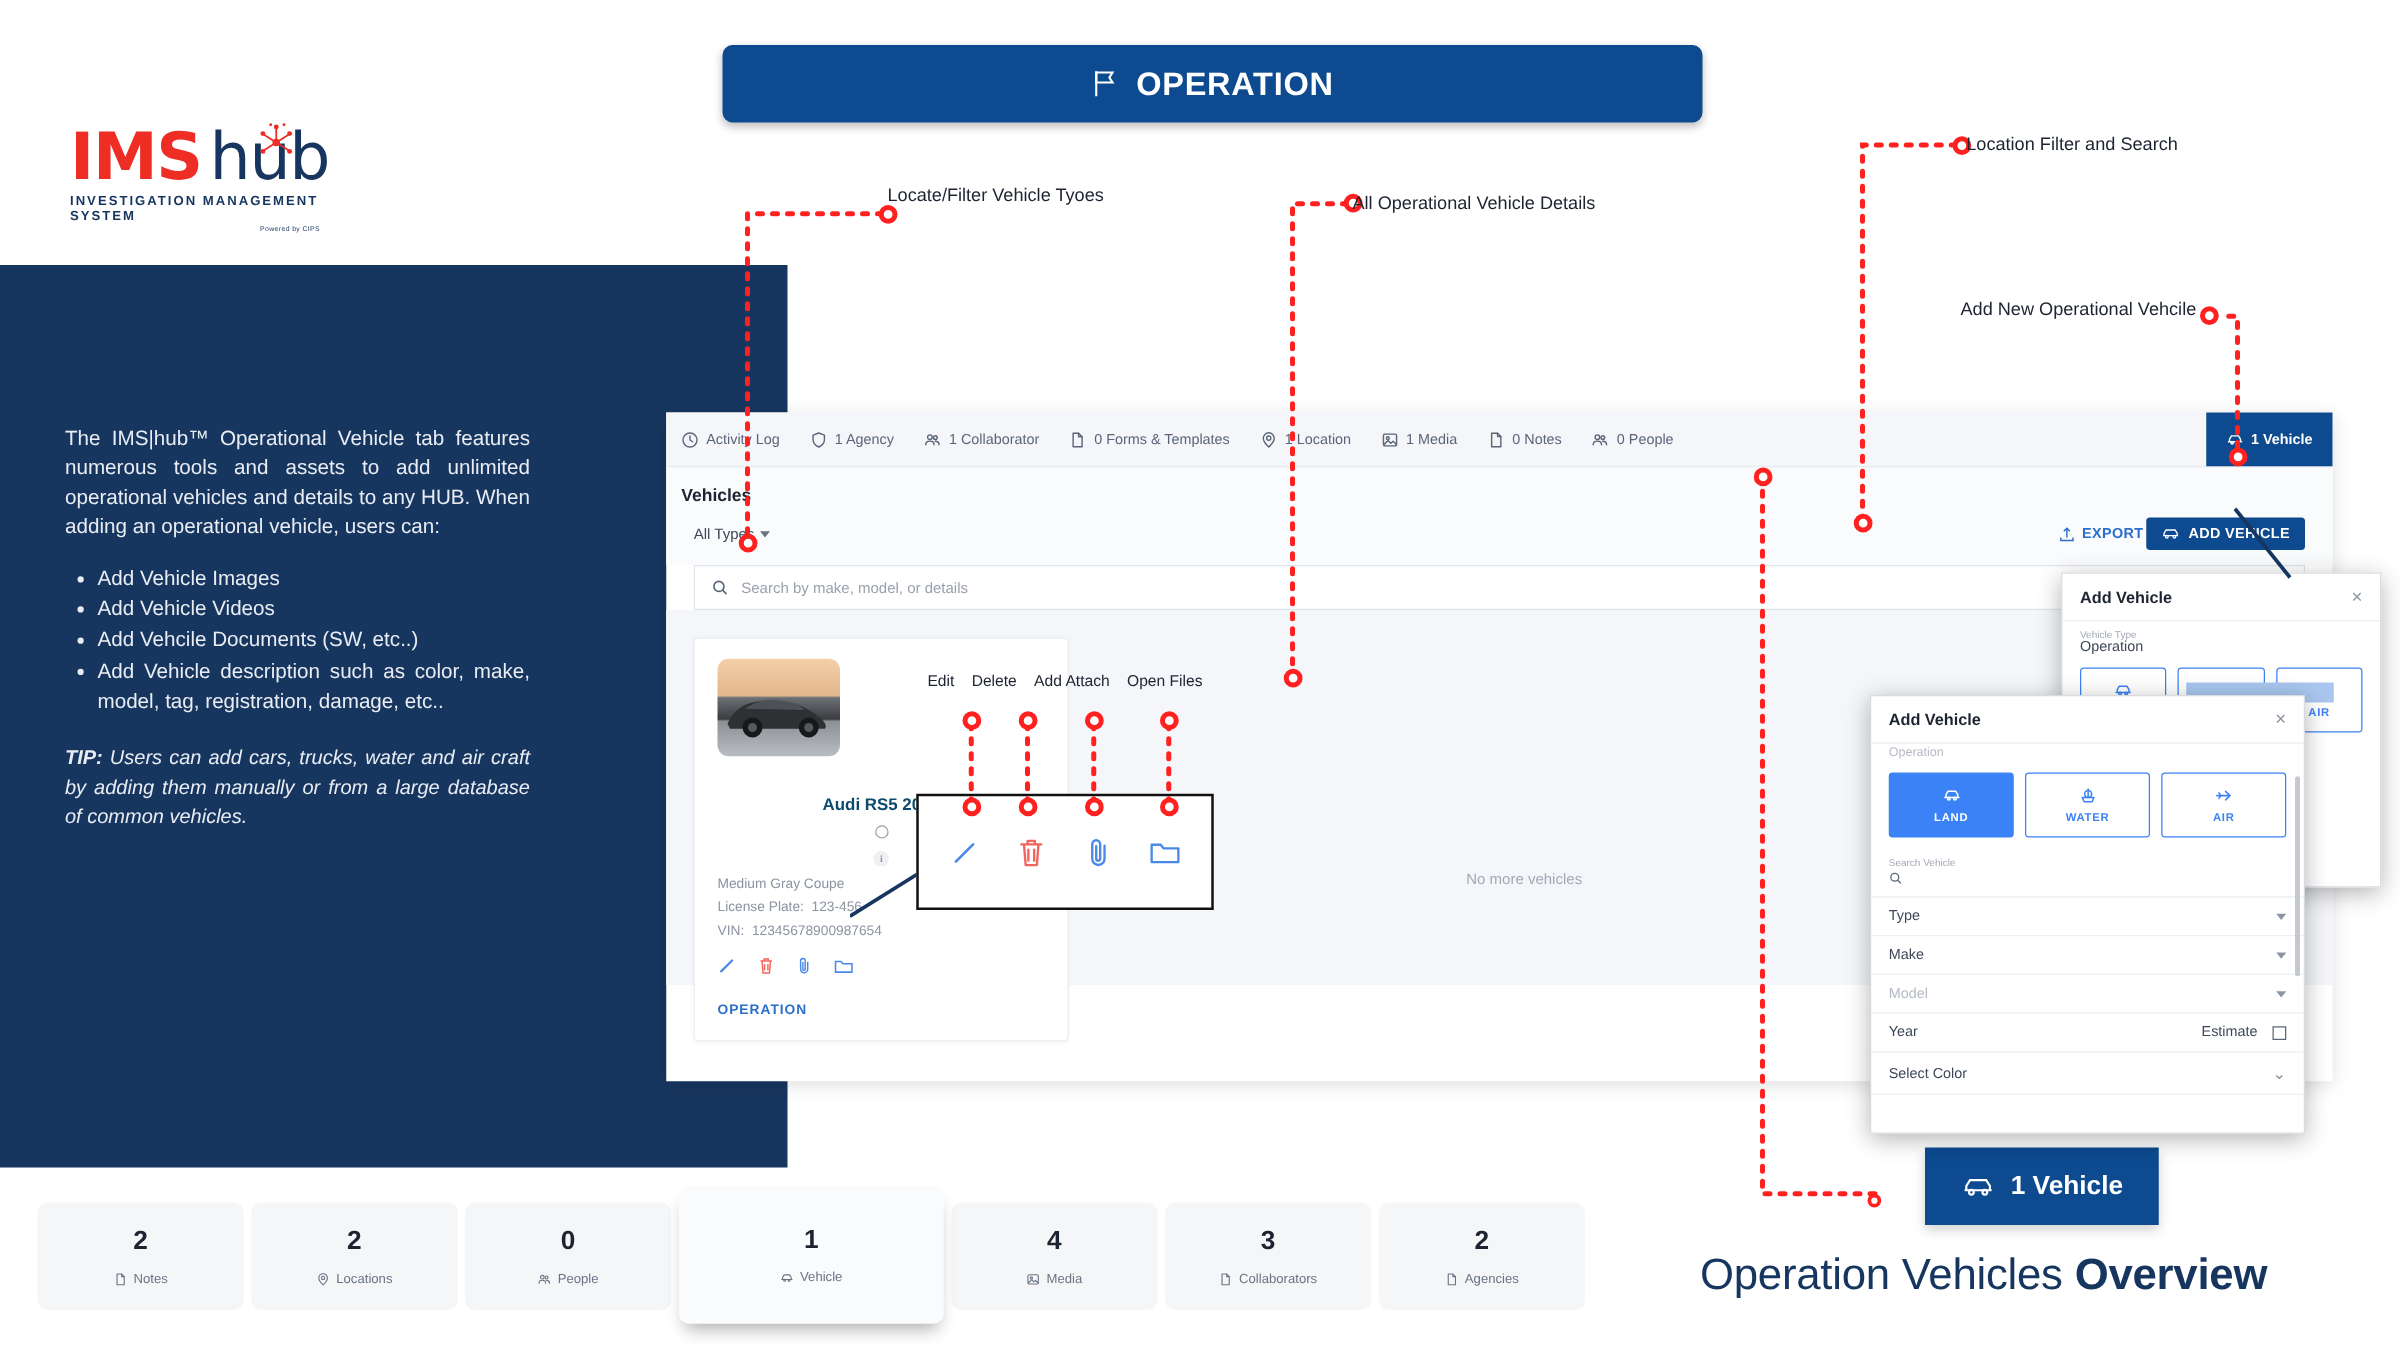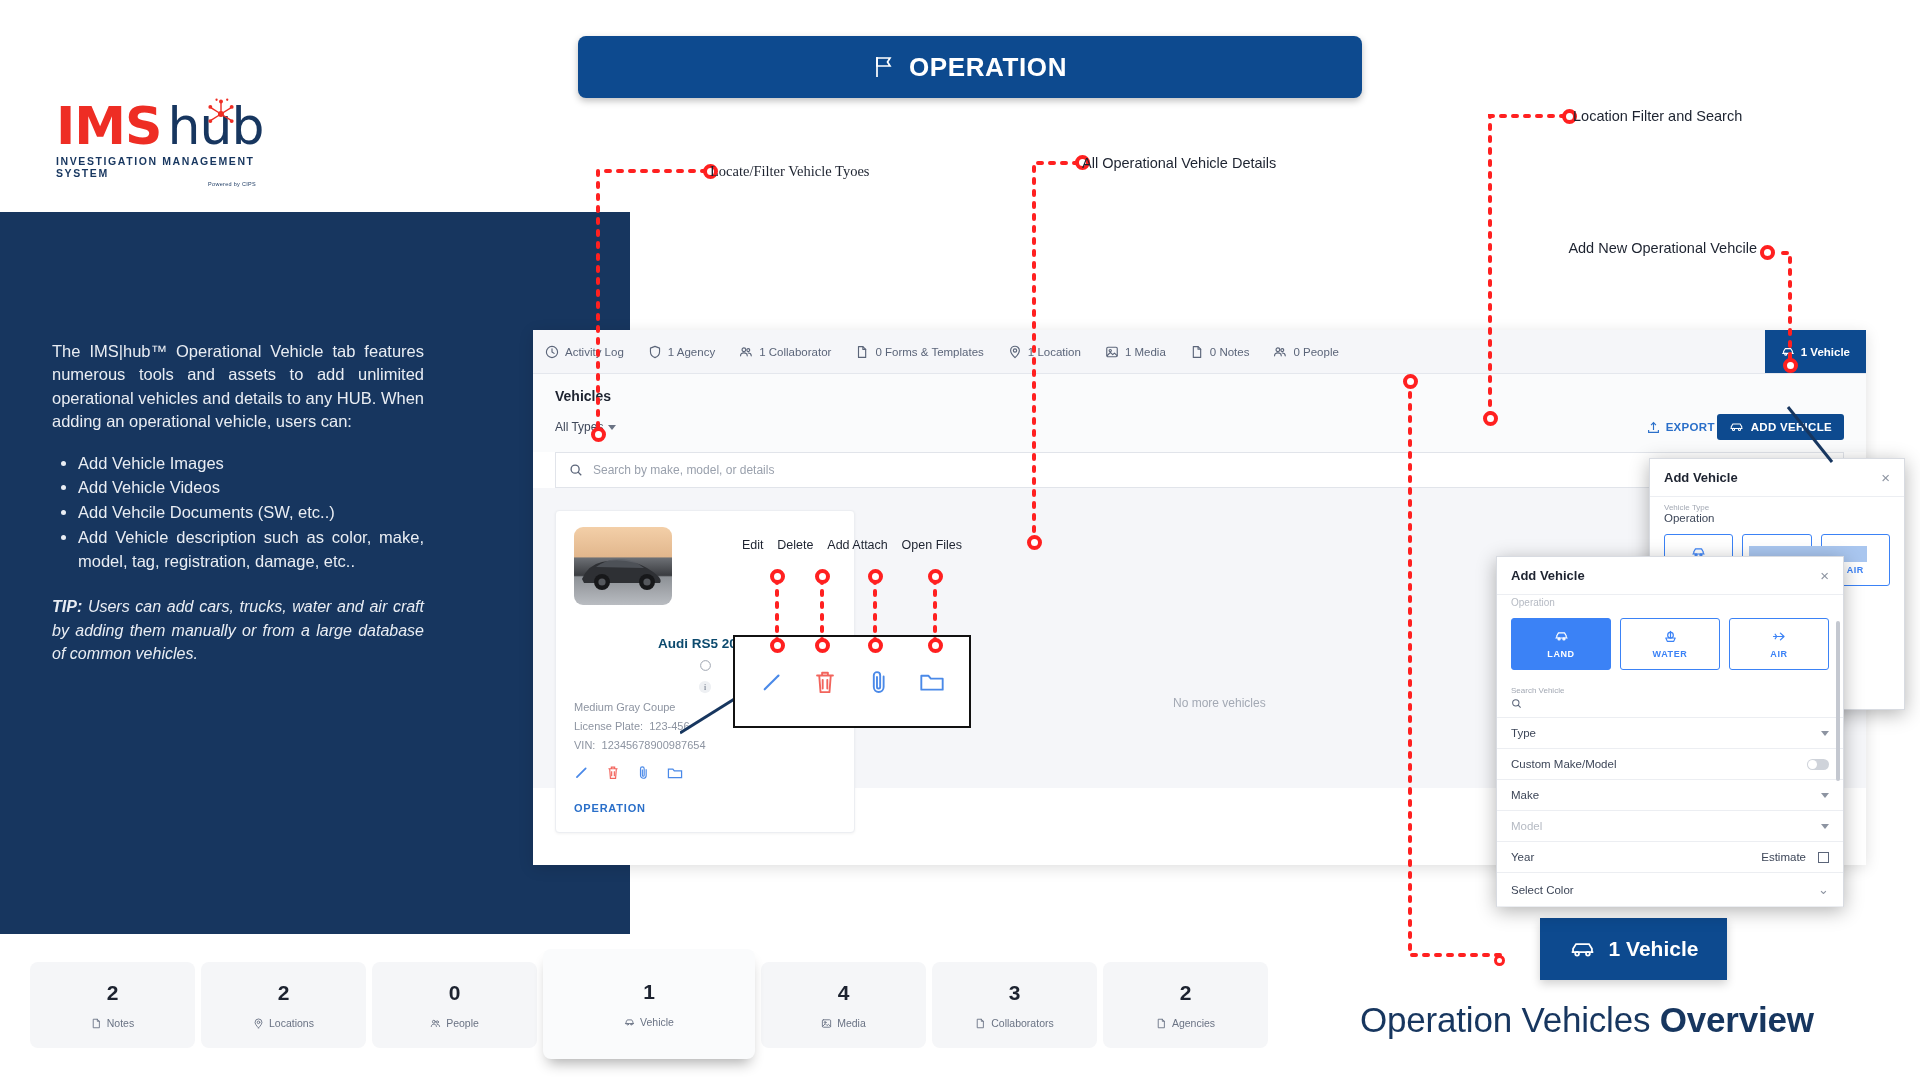--- a/index.html
+++ b/index.html
@@ -40,21 +40,21 @@
   
   .app{ position:absolute; left:533px; top:330px; width:1333px; height:535px;
     background:#ffffff; box-shadow:0 3px 14px rgba(0,0,0,.13); }
   .tabbar{ height:44px; background:#f5f6f9; display:flex; align-items:stretch;
     border-bottom:1px solid #e4e7ed; }
   .tab{ display:flex; align-items:center; gap:6px; padding:0 12px; font-size:11.5px;
     color:#5b6579; white-space:nowrap; }
   .tab svg{ width:14px; height:14px; }
   .tab.active{ background:#0d4a8f; color:#fff; font-weight:bold; margin-left:auto; padding:0 16px;}
 
-  .vehhead{ padding:14px 22px 0 22px; background:#fafbfc;}
+  .vehhead{ padding:14px 22px 0 12px; background:#fafbfc;}
   .vehtitle{ font-size:14px; font-weight:bold; color:#1d2330; }
   .filterrow{ display:flex; align-items:center; justify-content:space-between;
     padding:10px 22px 12px 22px; background:#fafbfc;}
   .alltypes{ font-size:12px; color:#3d4658; display:flex; align-items:center; gap:5px;}
   .caret{ width:0;height:0;border-left:4px solid transparent;border-right:4px solid transparent;
     border-top:5px solid #6a7384; }
   .headacts{ display:flex; align-items:center; gap:2px; }
   .export{ display:flex; align-items:center; gap:6px; color:#2a6fc9; font-size:11.5px;
     font-weight:bold; letter-spacing:.3px;}
   .addveh{ background:#0d4a8f; color:#fff; font-size:11.5px; font-weight:bold;
@@ -476,24 +476,20 @@
         <circle cx="7" cy="7" r="4.6"></circle>
           <line x1="10.4" y1="10.4" x2="14" y2="14"></line>
       </svg>
     </div>
     <div id="modal-rows" style="border-top:1px solid #eceef2;">
         <div class="mrow">
           <span>Type</span>
           <span class="mcaret"></span>
         </div>
         <div class="mrow">
-          <span>Custom Make/Model</span>
-          <span class="toggle"></span>
-        </div>
-        <div class="mrow">
           <span>Make</span>
           <span class="mcaret"></span>
         </div>
         <div class="mrow muted">
           <span>Model</span>
           <span class="mcaret"></span>
         </div>
         <div class="mrow">
           <span>Year</span>
           <span style="display:flex;align-items:center;gap:12px;">
@@ -625,18 +621,18 @@
   <div class="dot" style="left:770px;top:569px;"></div>
   <div class="dot" style="left:815px;top:569px;"></div>
   <div class="dot" style="left:868px;top:569px;"></div>
   <div class="dot" style="left:928px;top:569px;"></div>
   <div class="dot" style="left:770px;top:638px;z-index:40;"></div>
   <div class="dot" style="left:815px;top:638px;z-index:40;"></div>
   <div class="dot" style="left:868px;top:638px;z-index:40;"></div>
   <div class="dot" style="left:928px;top:638px;z-index:40;"></div>
 
   <div id="ann-holder">
-      <div class="ann" style="left: 710px; top: 163px; font-family: Liberation Serif, serif;">Locate/Filter Vehicle Tyoes</div>
+      <div class="ann" style="left: 710px; top: 149px;">Locate/Filter Vehicle Tyoes</div>
       <div class="ann" style="left: 1082px; top: 155px;">All Operational Vehicle Details</div>
       <div class="ann" style="left: 1573px; top: 108px;">Location Filter and Search</div>
       <div class="ann" style="top: 240px; right: 163px;">Add New Operational Vehcile</div>
     </div>
 </div>
 
 </body></html>

